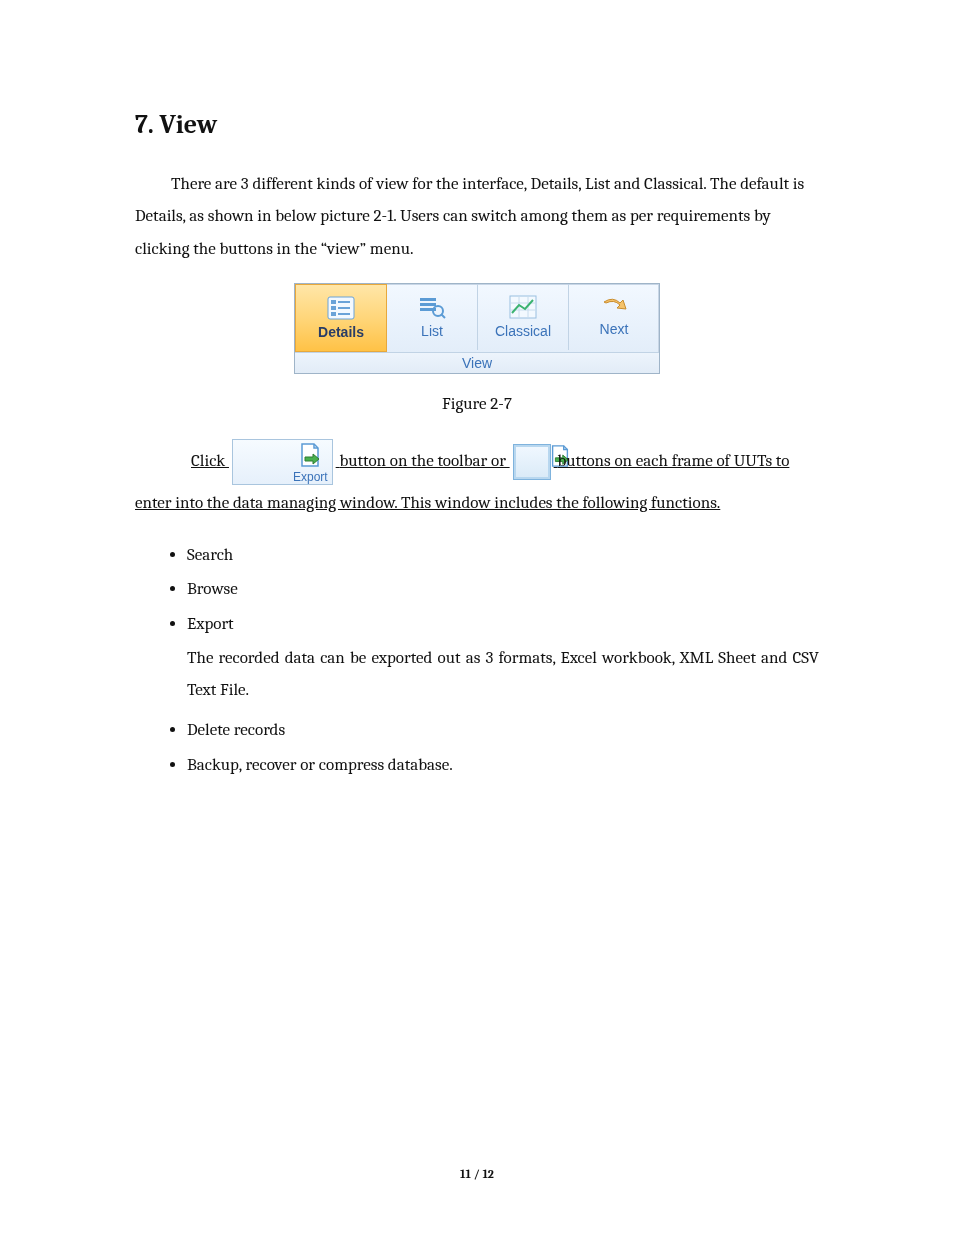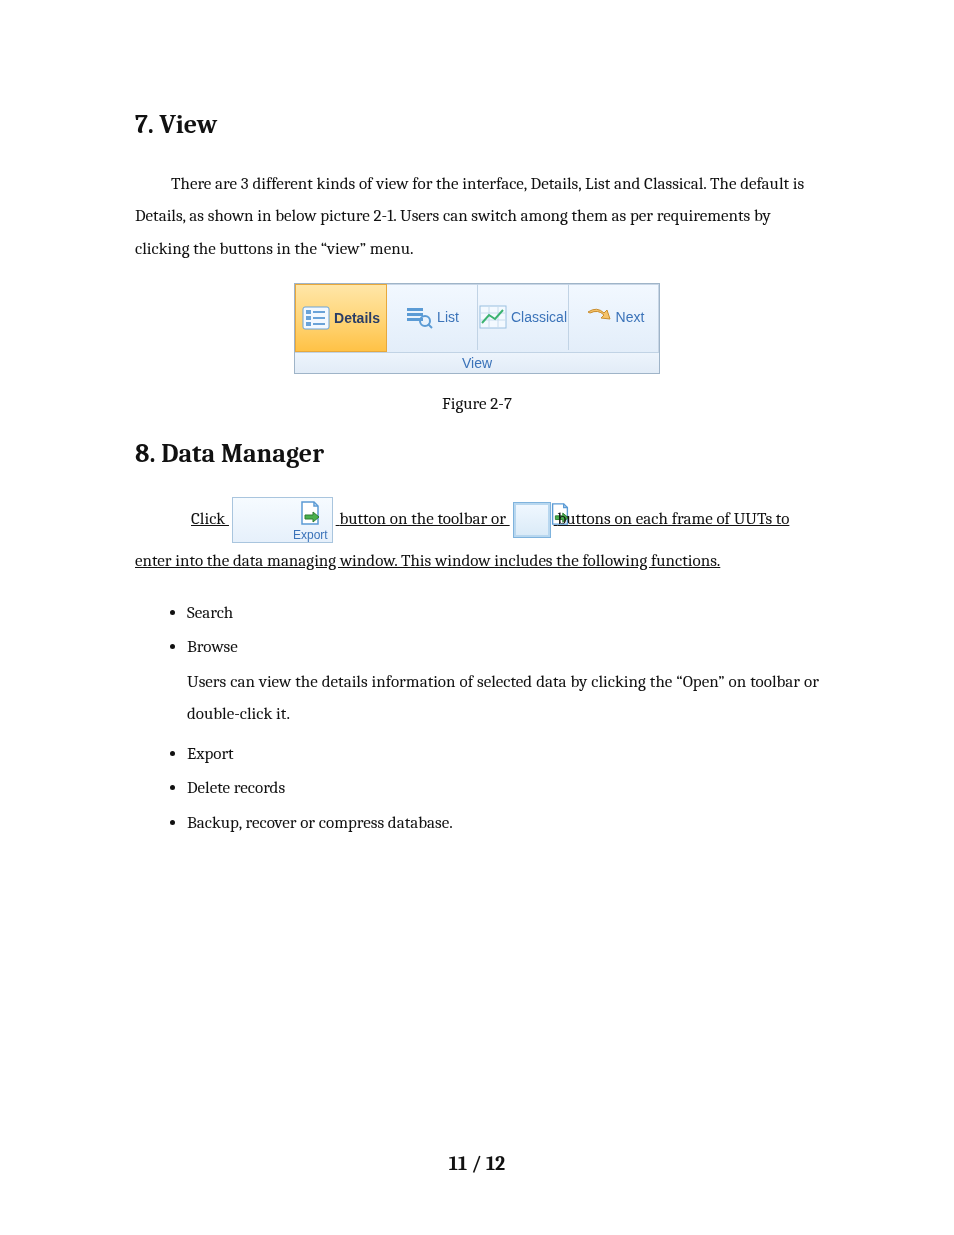--- a/index.html
+++ b/index.html
@@ -45,20 +45,21 @@
     box-shadow: 0 0 0 1px #c8d6e6 inset;
   }
   .ribbon-row {
     display: flex;
   }
   .ribbon-btn {
     width: 90px;
     height: 66px;
     border-right: 1px solid #c1d3e5;
     display: flex;
+    flex-direction: column;
     align-items: center;
     justify-content: center;
     gap: 4px;
     font-family: "Segoe UI", Tahoma, sans-serif;
     font-size: 14px;
     color: #3b73b9;
   }
   .ribbon-btn:last-child { border-right: none; text-align: right; }
   .ribbon-btn.active {
     background: linear-gradient(#ffe6a8, #ffd67a 50%, #ffc246);
@@ -122,25 +123,25 @@
     line-height: 1.9;
     margin-bottom: 2px;
   }
   .li-body {
     margin: 2px 0 8px 0;
     font-size: 17px;
     line-height: 1.9;
   }
   .footer {
     position: absolute;
-    bottom: 60px;
+    bottom: 54px;
     left: 0;
     right: 0;
     text-align: center;
-    font-size: 20px;
+    font-size: 12px;
     font-weight: bold;
   }
 </style>
 </head>
 <body>
 
 <div class="page">
 
   <h2 class="section">7. View</h2>
 
@@ -202,21 +203,20 @@
           <span>Next</span>
         </div>
 
       </div>
       <div class="ribbon-footer">View</div>
     </div>
   </div>
 
   <div class="figure-caption">Figure 2-7</div>
 
-  <h2 class="section">8. Data Manager</h2>
 
   <p class="body" style="text-indent:56px; line-height:2.1;text-decoration:underline;">
     <span>Click </span>
     <span class="inline-icon export-btn">
       <span>
         <svg width="26" height="26" viewBox="0 0 26 26">
           <path d="M5 2 H17 L21 6 V24 H5 Z" fill="#ffffff" stroke="#5b9bd5" stroke-width="1.5"></path>
           <path d="M17 2 V6 H21" fill="none" stroke="#5b9bd5" stroke-width="1.5"></path>
           <path d="M8 15 H16 L16 12 L22 17 L16 22 L16 19 H8 Z" fill="#49b04d" stroke="#2e7d32"></path>
         </svg>
@@ -235,24 +235,24 @@
     </span>
     <span>buttons on each frame of UUTs to enter into the data managing window. This window includes the following functions.</span>
   </p>
 
   <ul class="bullets">
     <li>
       <span>Search</span>
     </li>
     <li>
       <span>Browse</span>
-      <div class="li-body justify">Users can view the details information of selected data by clicking the “Open” on toolbar or double-click it.</div>
     </li>
     <li>
       <span>Export</span>
+      <div class="li-body justify">The recorded data can be exported out as 3 formats, Excel workbook, XML Sheet and CSV Text File.</div>
     </li>
     <li>
       <span>Delete records</span>
     </li>
     <li>
       <span>Backup, recover or compress database.</span>
     </li>
   </ul>
 
   <div class="footer">

